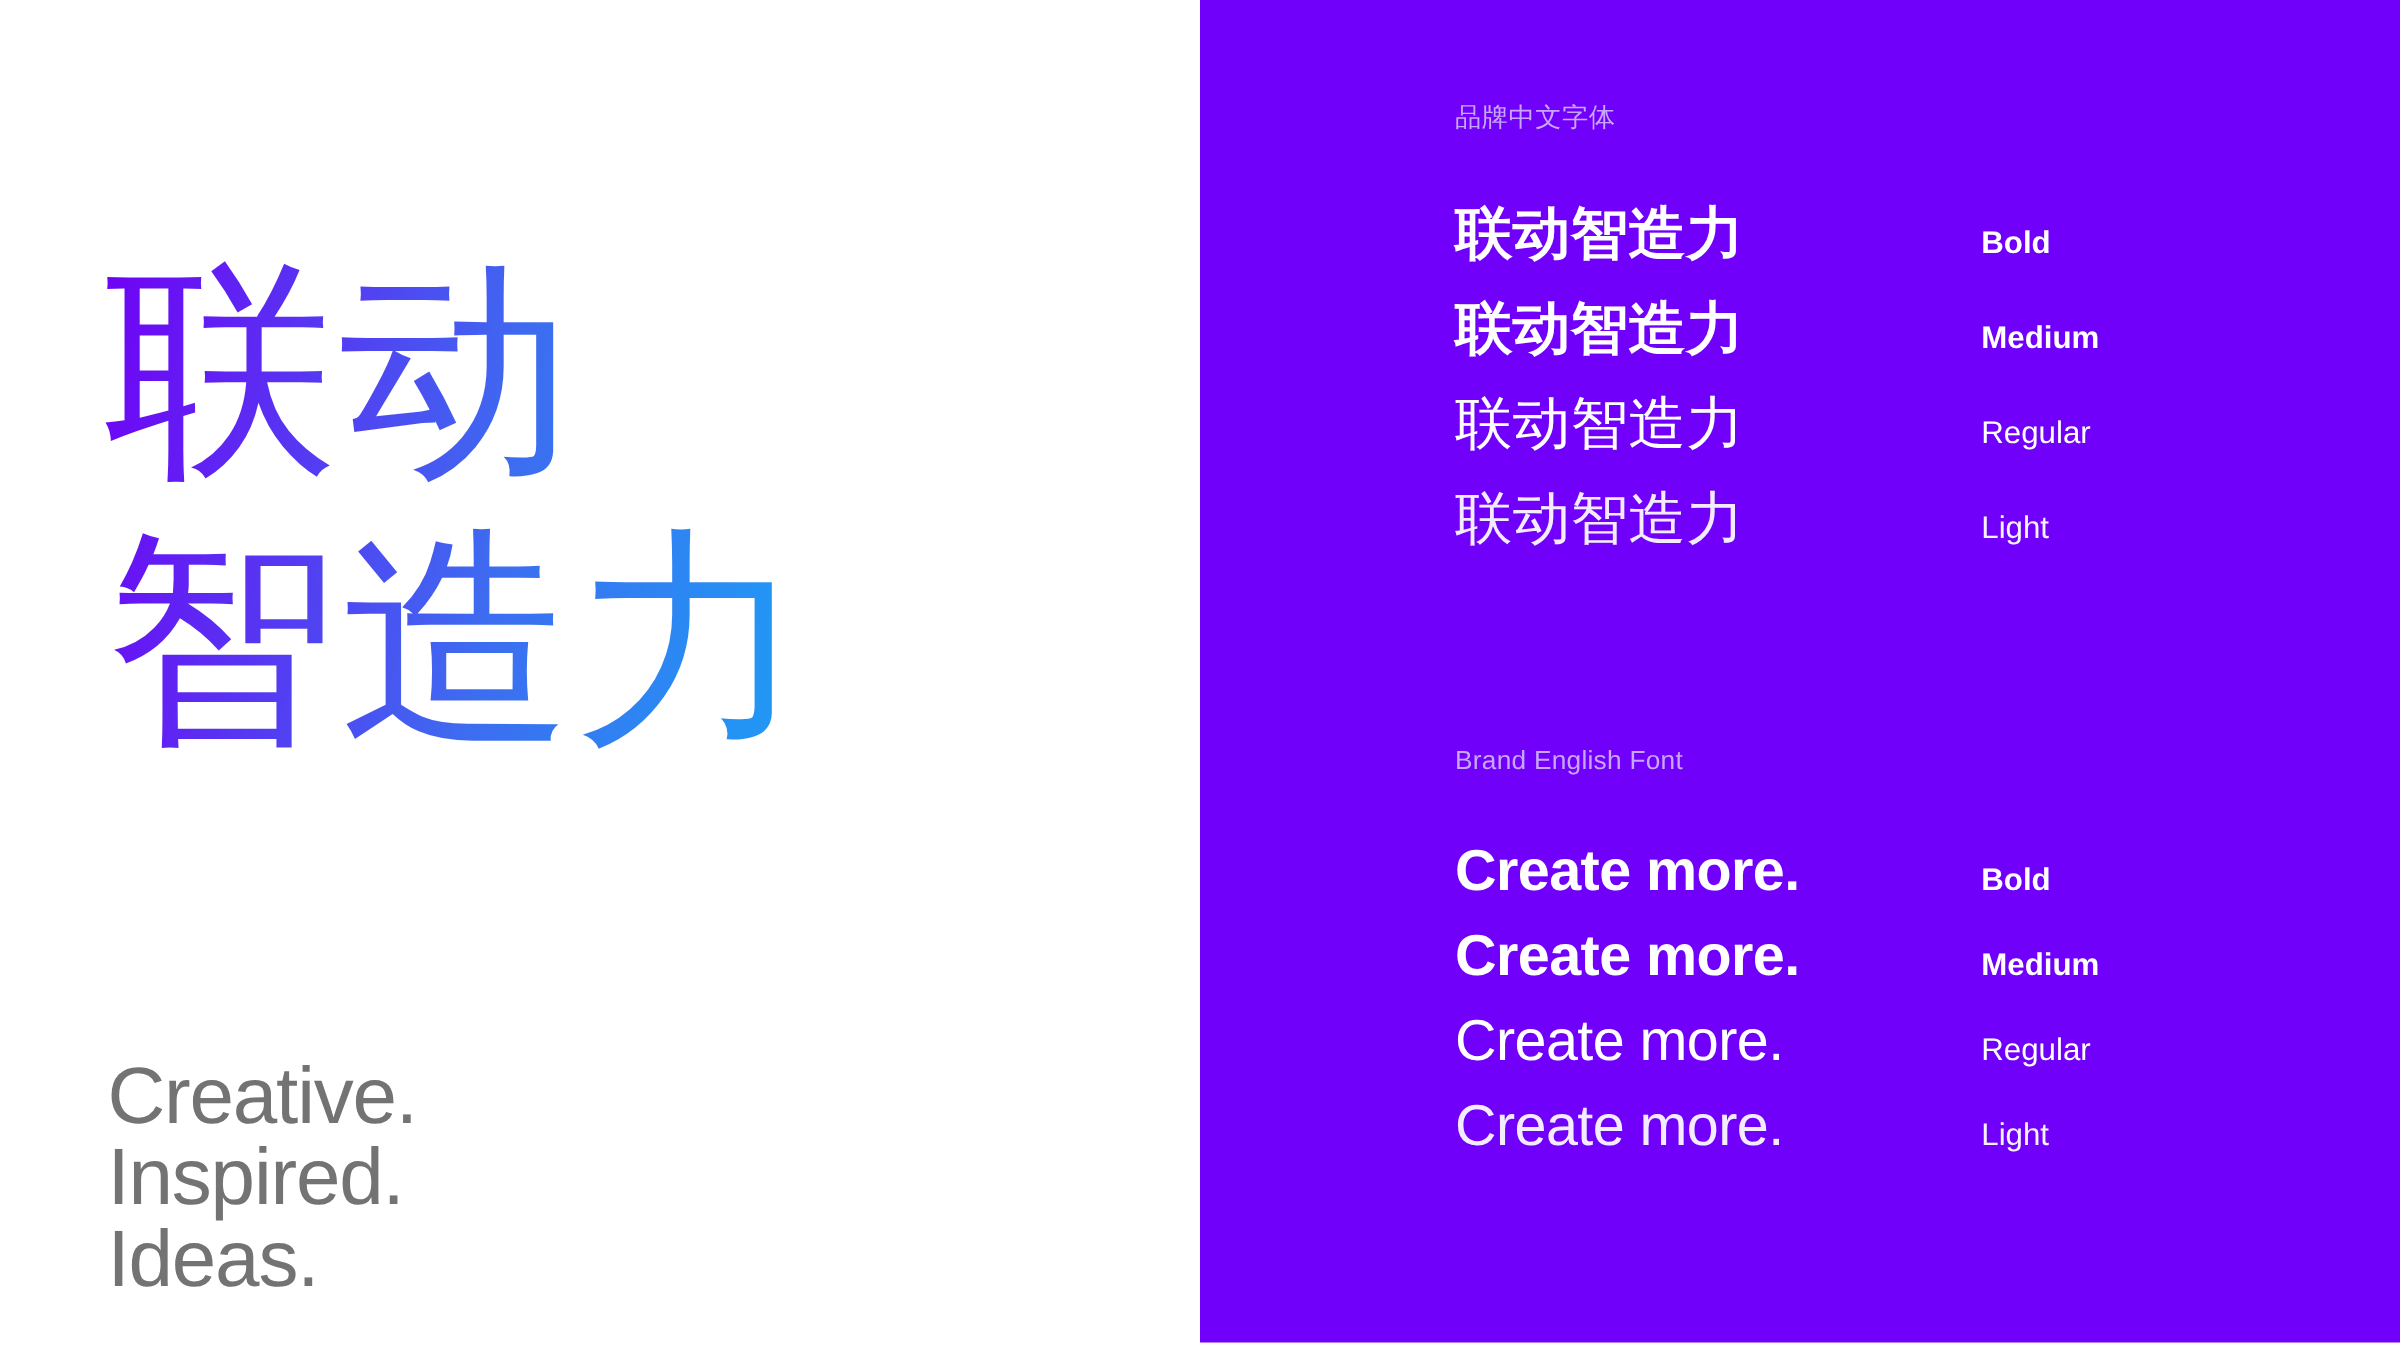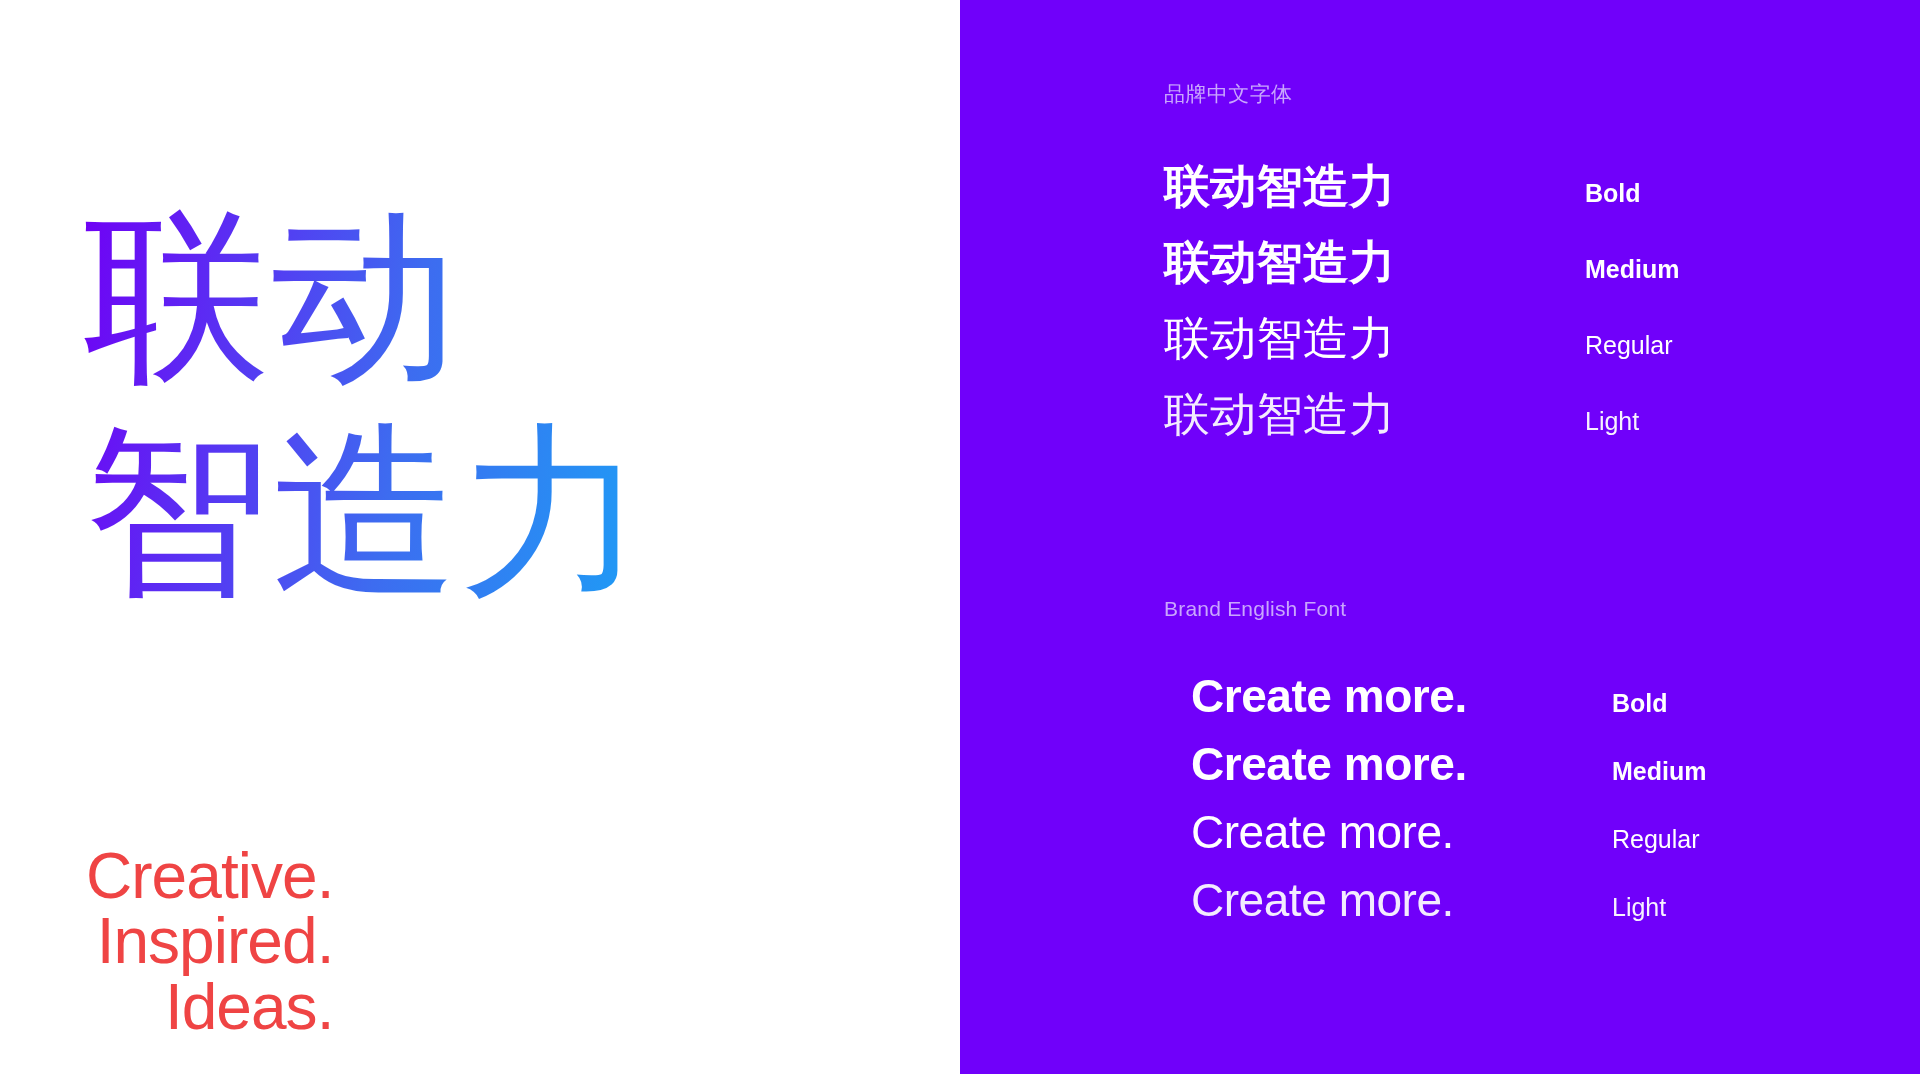--- a/index.html
+++ b/index.html
@@ -133,21 +133,20 @@
     letter-spacing: 0.005em;
     width: 390px;
     flex: 0 0 390px;
   }
   .sample-en {
     font-family: "Liberation Sans", "DejaVu Sans", sans-serif;
     font-size: 46px;
     letter-spacing: -0.01em;
     width: 390px;
     flex: 0 0 390px;
-    margin-left: 27px;
   }
 
   .w-bold    { font-weight: 700; }
   .w-medium  { font-weight: 600; }
   .w-regular { font-weight: 400; }
   .w-light   { font-weight: 300; opacity: 0.92; }
 
   .weight-label {
     font-family: "Liberation Sans", "DejaVu Sans", sans-serif;
     font-size: 25px;
@@ -160,21 +159,21 @@
 </style>
 </head>
 <body>
 
 <div class="specimen">
 
   <section class="panel-left" style="background: rgb(255, 255, 255);">
     <h1 class="headline-cn" style="background-image: linear-gradient(100deg, rgb(112, 0, 245) 0%, rgb(61, 108, 240) 40%, rgb(0, 204, 251) 100%);">联动
 智造力</h1>
 
-    <p class="tagline-en" style="color: #ef4444; text-align: right;">Creative.
+    <p class="tagline-en" style="color: #737373;">Creative.
 Inspired.
 Ideas.</p>
   </section>
 
   <section class="panel-right" style="background: rgb(112, 0, 250);">
 
     <div class="group group-cn">
       <div class="group-label" style="color: rgb(201, 166, 253);">品牌中文字体</div>
 
       <div class="rows">

